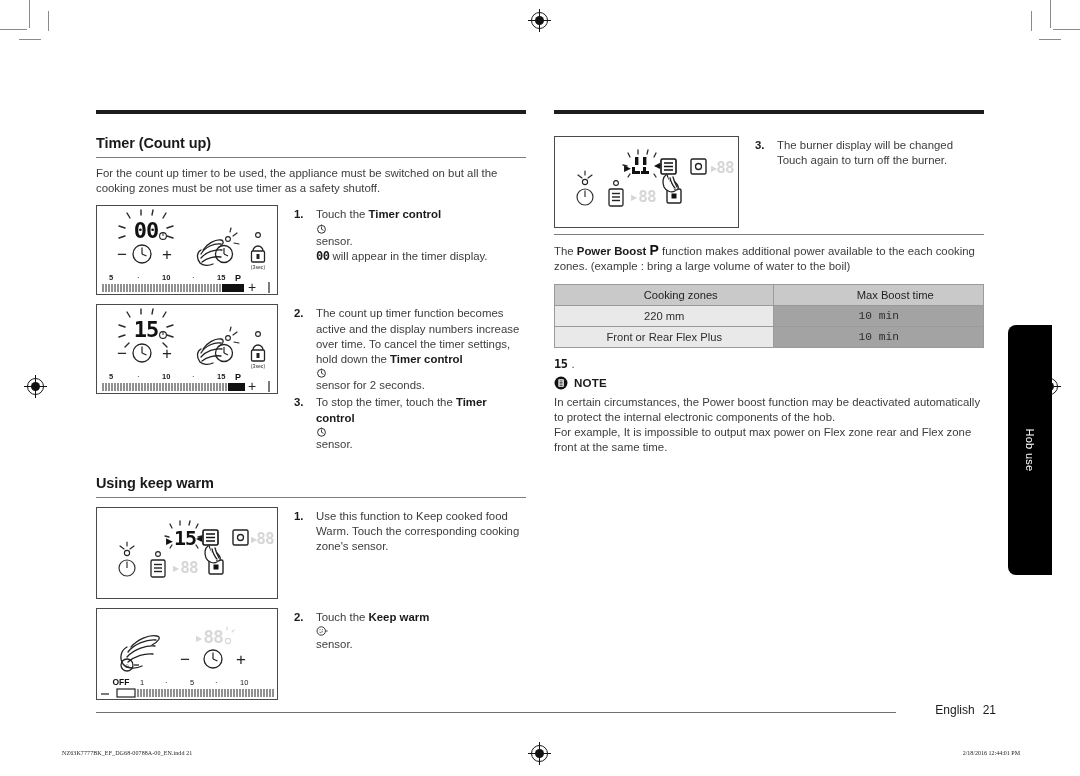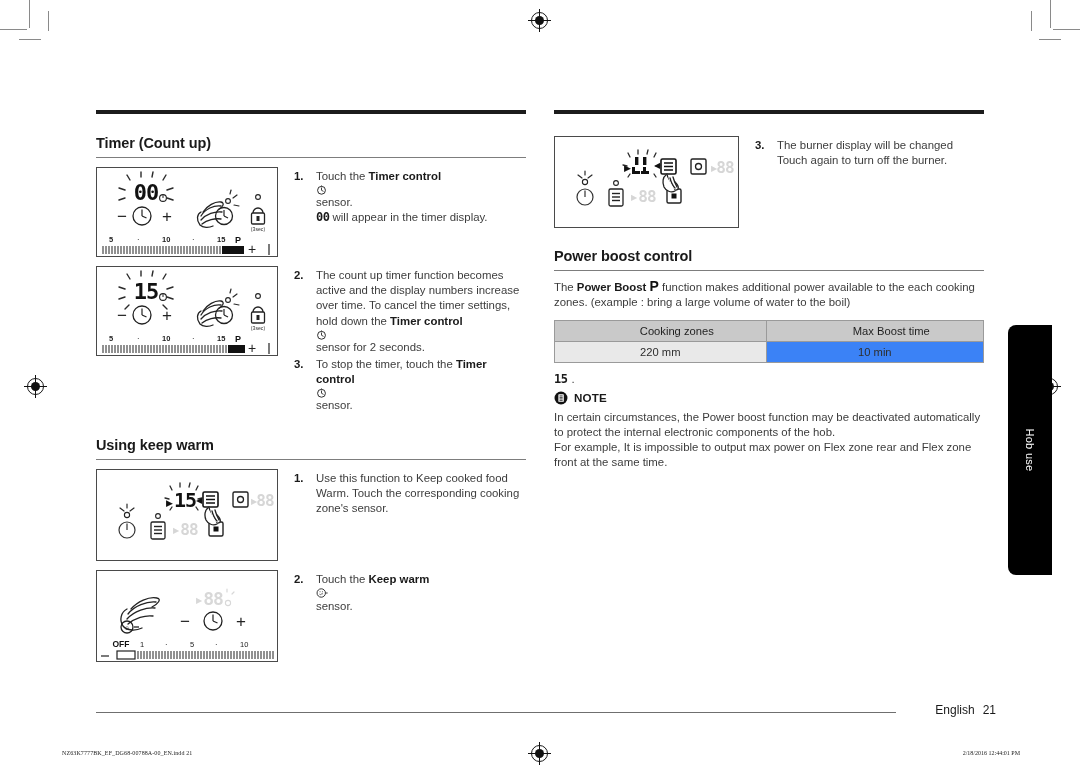--- a/index.html
+++ b/index.html
@@ -106,21 +106,21 @@
   }
   table.boost th, table.boost td {
     border: 1px solid #9a9a9a;
     text-align: center;
     padding: 4px 3px;
     color: #2e2e2e;
     font-weight: normal;
   }
   table.boost thead th { background: #c9c9c9; color: #1f1f1f; padding-left: 36px; }
   table.boost td.zone { background: #e9e9e9; }
-  table.boost td.time { background: #3b82f6; }
+  table.boost td.time { background: #a3a3a3; font-family: Liberation Mono, monospace; }
 
   .after-note {
     font-size: 11.4px; line-height: 15.2px; margin-top: 9px; color: #3c3c3c;
     display: flex; align-items: baseline; gap: 4px;
   }
 
   
   .note-head {
     display: flex; align-items: center; gap: 6px;
     margin-top: 3px;
@@ -221,20 +221,21 @@
       <div class="bar-v"></div>
   </div>
 
   <div class="col col-left">
 
     <div class="rule-top"></div>
 
     <h2 class="section">Timer (Count up)</h2>
     <div class="hr-thin"></div>
 
+    <p class="body">For the count up timer to be used, the appliance must be switched on but all the cooking zones must be not use timer as a safety shutoff.</p>
 
     <div class="figrow">
       <div class="figcell">
         <div class="hob hob-a">
           <svg width="180" height="88" viewBox="0 0 180 88">
 
             <g stroke="#2a2a2a" stroke-width="1.4" stroke-linecap="round">
               <line x1="33" y1="12" x2="30" y2="7"></line>
               <line x1="44" y1="9" x2="44" y2="4"></line>
               <line x1="55" y1="9" x2="56" y2="4"></line>
@@ -749,38 +750,41 @@
         <div class="step">
           <div class="num">3.</div>
           <div class="txt">
             <span>The burner display will be changed</span><br>
             <span>Touch again to turn off the burner.</span>
           </div>
         </div>
       </div>
     </div>
 
-    <h2 class="section" style="margin-top:20px">Power boost control</h2>
     <div class="hr-thin"></div>
 
     <p class="body">
       <span>The </span><b>Power Boost</b>
       <span class="pglyph">P</span><span> function makes additional power available to the each cooking zones. (example : bring a large volume of water to the boil)</span>
     </p>
 
     <table class="boost">
       <thead>
         <tr>
           <th>Cooking zones</th>
           <th>Max Boost time</th>
         </tr>
       </thead>
       <tbody>
         <tr>
           <td class="zone">220 mm</td>
+          <td class="time">10 min</td>
+        </tr>
+        <tr>
+          <td class="zone">Front or Rear Flex Plus</td>
           <td class="time">10 min</td>
         </tr>
       </tbody>
     </table>
 
     <div class="after-note">
         <span class="seg" style="font-size:12px;border:0">15</span>
         <span>.</span>
     </div>
 

